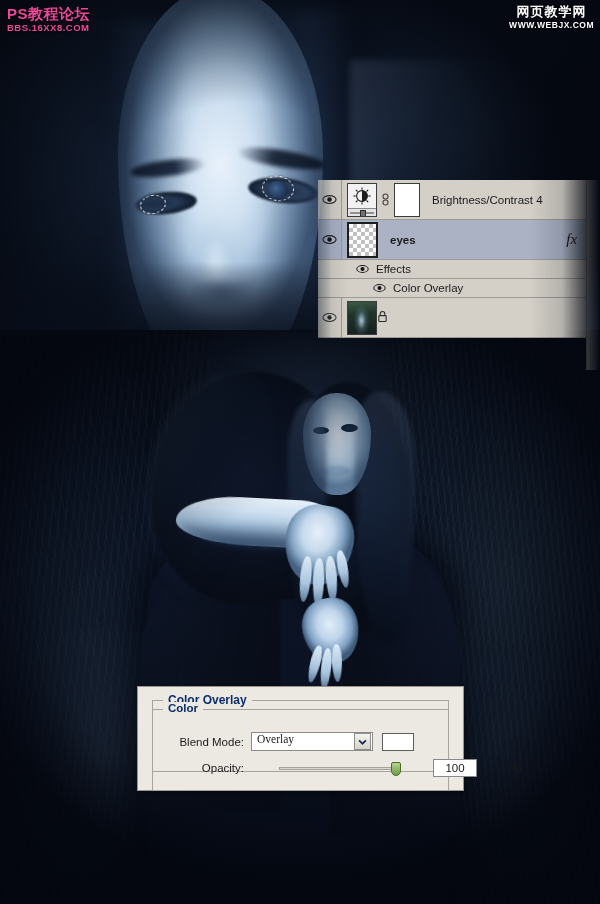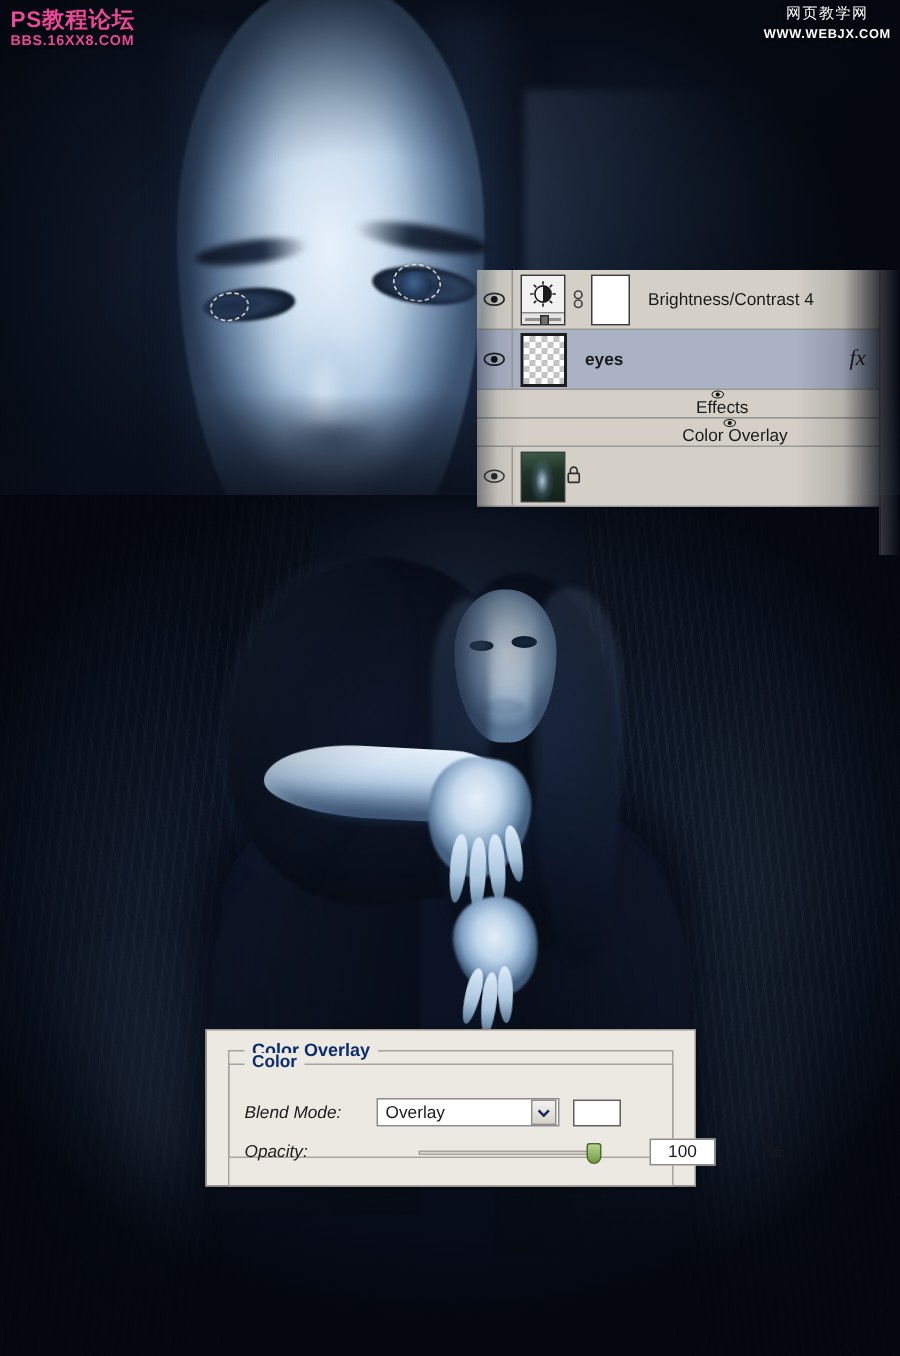--- a/index.html
+++ b/index.html
@@ -294,21 +294,21 @@
   }
   .wm-left .wm-cn { font-size: 15px; font-weight: 700; display: block; }
   .wm-left .wm-url { font-size: 9.5px; font-weight: 700; display: block; margin-top: 1px; }
 
   .wm-right {
     position: absolute; right: 6px; top: 5px;
     text-align: center; line-height: 1.05;
     color: #ffffff;
     text-shadow: 0 0 3px rgba(0,0,0,.9);
   }
-  .wm-right .wm-cn { font-size: 10px; font-weight: 400; display: block; letter-spacing: 1px; }
+  .wm-right .wm-cn { font-size: 13px; font-weight: 700; display: block; letter-spacing: 1px; }
   .wm-right .wm-url { font-size: 8.5px; font-weight: 700; display: block; margin-top: 2px; letter-spacing: .5px; }
 
   
   .marquee {
     position: absolute;
     border: 1.4px dashed #ffffff;
     border-radius: 50%;
     filter: drop-shadow(0 0 1px rgba(0,0,0,.8));
   }
   .marquee.left  { left: 140px; top: 195px; width: 26px; height: 19px; transform: rotate(-10deg); }
@@ -323,21 +323,21 @@
   }
   .layer-row {
     position: relative;
     display: flex; align-items: center;
     height: 40px;
     background: #d4d0c8;
     border-bottom: 1px solid #9a9a96;
     color: #1a1a1a;
     font-size: 11.5px;
   }
-  .layer-row.sub { height: 19px; background: #d4d0c8; flex-direction: column; }
+  .layer-row.sub { height: 19px; background: #d4d0c8; }
   .layer-row.selected { background: #aab2c4; }
 
   .eye-cell {
     width: 24px; min-width: 24px; height: 100%;
     display: flex; align-items: center; justify-content: center;
     border-right: 1px solid #9a9a96;
   }
   .eye-ico { width: 15px; height: 11px; display:block; }
 
   .thumb-cell { padding-left: 5px; display: flex; align-items: center; gap: 4px; }
@@ -425,29 +425,30 @@
     position: absolute; top: -8px; left: 10px;
     background: #ece9e2; padding: 0 5px;
     font-weight: 700; color: #0b2d6b; font-size: 12px;
   }
   .fs-legend.small { font-size: 11.5px; }
 
   .row { position: absolute; display: flex; align-items: center; }
   .row-blend { left: 25px; top: 45px; }
   .row-opacity { left: 25px; top: 72px; gap: 28px; }
 
-  .field-label { width: 88px; text-align: left; padding-right: 7px; font-size: 11.5px; font-style: italic; }
+  .field-label { width: 88px; text-align: right; padding-right: 7px; font-size: 11.5px; }
 
   .select-box {
     width: 122px; height: 19px;
     border: 1px solid #8a8a8a;
     background: #ffffff;
-    display: flex; align-items: center;
+    display: flex; 
     font-size: 11.5px;
     position: relative;
+    font-family: Liberation Serif, serif;
   }
   .select-text { padding-left: 5px; flex: 1; }
   .select-arrow {
     width: 17px; height: 17px; margin-right: 1px;
     background: linear-gradient(180deg, #f4f3f0 0%, #d6d2c8 100%);
     border: 1px solid #8d8d8d;
     display: flex; align-items: center; justify-content: center;
   }
   .swatch {
     width: 32px; height: 18px;

